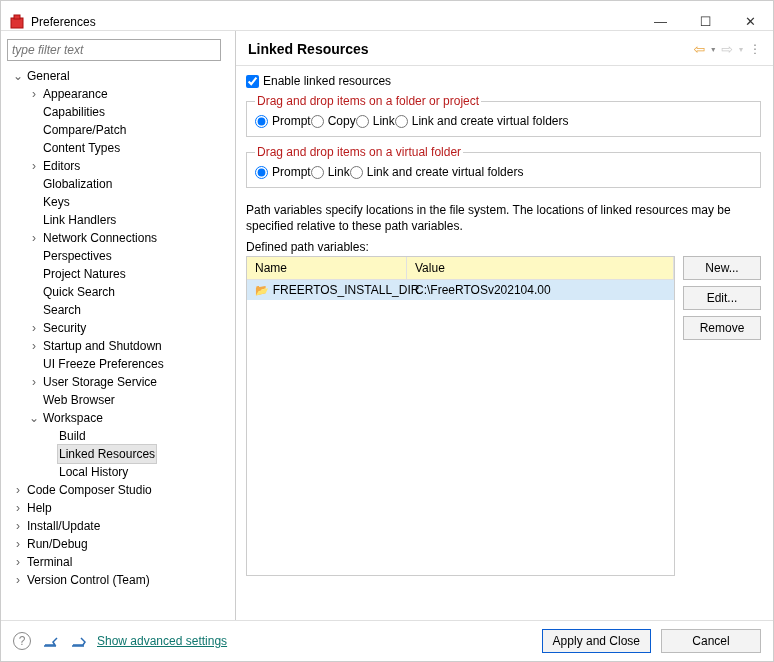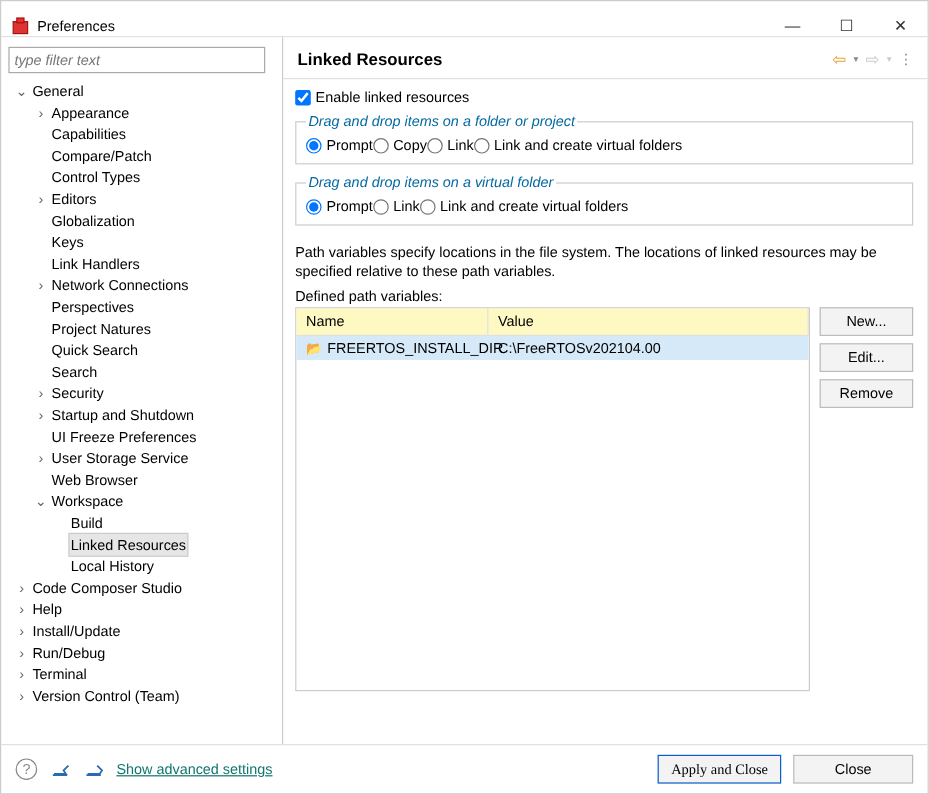--- a/index.html
+++ b/index.html
@@ -28,21 +28,21 @@
 .nav-arrow { color: #e8a33d; font-size: 14px; }
 .nav-arrow.fwd { color: #ccc; }
 .menu-dots { color: #888; font-size: 12px; }
 
 .content-body { flex: 1; padding: 8px 12px 8px 10px; overflow: auto; }
 
 .cb-row { display: flex; align-items: center; margin-bottom: 6px; }
 .cb-row input { margin-right: 4px; }
 
 fieldset.group { border: 1px solid #ccc; padding: 4px 8px 8px 8px; margin-bottom: 8px; font-size: 12px; }
-fieldset.group legend { padding: 0 2px; color: #0369a1; font-style: italic; }
+fieldset.group legend { padding: 0 2px; color: #b91c1c; }
 .radio-row { display: flex; align-items: center; margin-top: 2px; }
 .radio-row label { display: flex; align-items: center; gap: 4px; }
 .radio-row input { margin: 0; }
 
 .desc { margin: 14px 0 6px 0; line-height: 16px; }
 .defined-lbl { margin-bottom: 2px; }
 
 .table-row { display: flex; gap: 8px; }
 .table-wrap { flex: 1; border: 1px solid #ccc; height: 320px; display: flex; flex-direction: column; }
 .thead { display: flex; background: #fef9c3; border-bottom: 1px solid #e0e0e0; }
@@ -60,21 +60,21 @@
 .btn-col { display: flex; flex-direction: column; gap: 6px; width: 78px; }
 .btn { height: 24px; background: #f3f3f3; border: 1px solid #bbb; font-size: 12px; cursor: default; }
 
 .footer { border-top: 1px solid #e0e0e0; display: flex; align-items: center; padding: 8px 12px; gap: 10px; }
 .footer .left-icons { display: flex; gap: 12px; align-items: center; }
 .footer .help-icon { width: 18px; height: 18px; border: 1.5px solid #888; border-radius: 50%; display: flex; align-items: center; justify-content: center; font-size: 12px; color: #888; }
 .footer .tool-icon { color: #2a6bb3; font-size: 14px; }
 .footer .adv-link { color: #0f766e; text-decoration: underline; cursor: pointer; }
 .footer .spacer { flex: 1; }
 .footer .foot-btn { height: 24px; min-width: 100px; background: #f3f3f3; border: 1px solid #bbb; font-size: 12px; padding: 0 10px; }
-.footer .foot-btn.primary { border: 1.5px solid #0a5dd1; font-family: Liberation Serif, serif; }
+.footer .foot-btn.primary { border: 1.5px solid #0a5dd1; }
 </style>
 </head>
 <body>
 
 <div class="titlebar">
   <span class="app-icon">
     <svg viewBox="0 0 16 16" width="16" height="16">
         <rect x="2" y="4" width="12" height="10" fill="#d33" stroke="#a11"></rect>
         <rect x="5" y="1" width="6" height="4" fill="#d33" stroke="#a11"></rect>
       </svg>
@@ -101,21 +101,21 @@
         <div class="tree-item d1">
           <span class="tw"></span>
           <span class="lbl">Capabilities</span>
         </div>
         <div class="tree-item d1">
           <span class="tw"></span>
           <span class="lbl">Compare/Patch</span>
         </div>
         <div class="tree-item d1">
           <span class="tw"></span>
-          <span class="lbl">Control Types</span>
+          <span class="lbl">Content Types</span>
         </div>
         <div class="tree-item d1">
           <span class="tw">›</span>
           <span class="lbl">Editors</span>
         </div>
         <div class="tree-item d1">
           <span class="tw"></span>
           <span class="lbl">Globalization</span>
         </div>
         <div class="tree-item d1">
@@ -308,14 +308,14 @@
     <span class="tool-icon">
       <svg width="16" height="14" viewBox="0 0 16 14">
           <path d="M2 12h10l2-3-4-4" stroke="#2a6bb3" fill="none" stroke-width="1.5"></path>
           <path d="M1 13h12" stroke="#2a6bb3" stroke-width="1.5"></path>
         </svg>
     </span>
   </div>
   <a class="adv-link">Show advanced settings</a>
   <div class="spacer"></div>
   <button class="foot-btn primary">Apply and Close</button>
-  <button class="foot-btn">Close</button>
+  <button class="foot-btn">Cancel</button>
 </div>
 
 </body></html>

